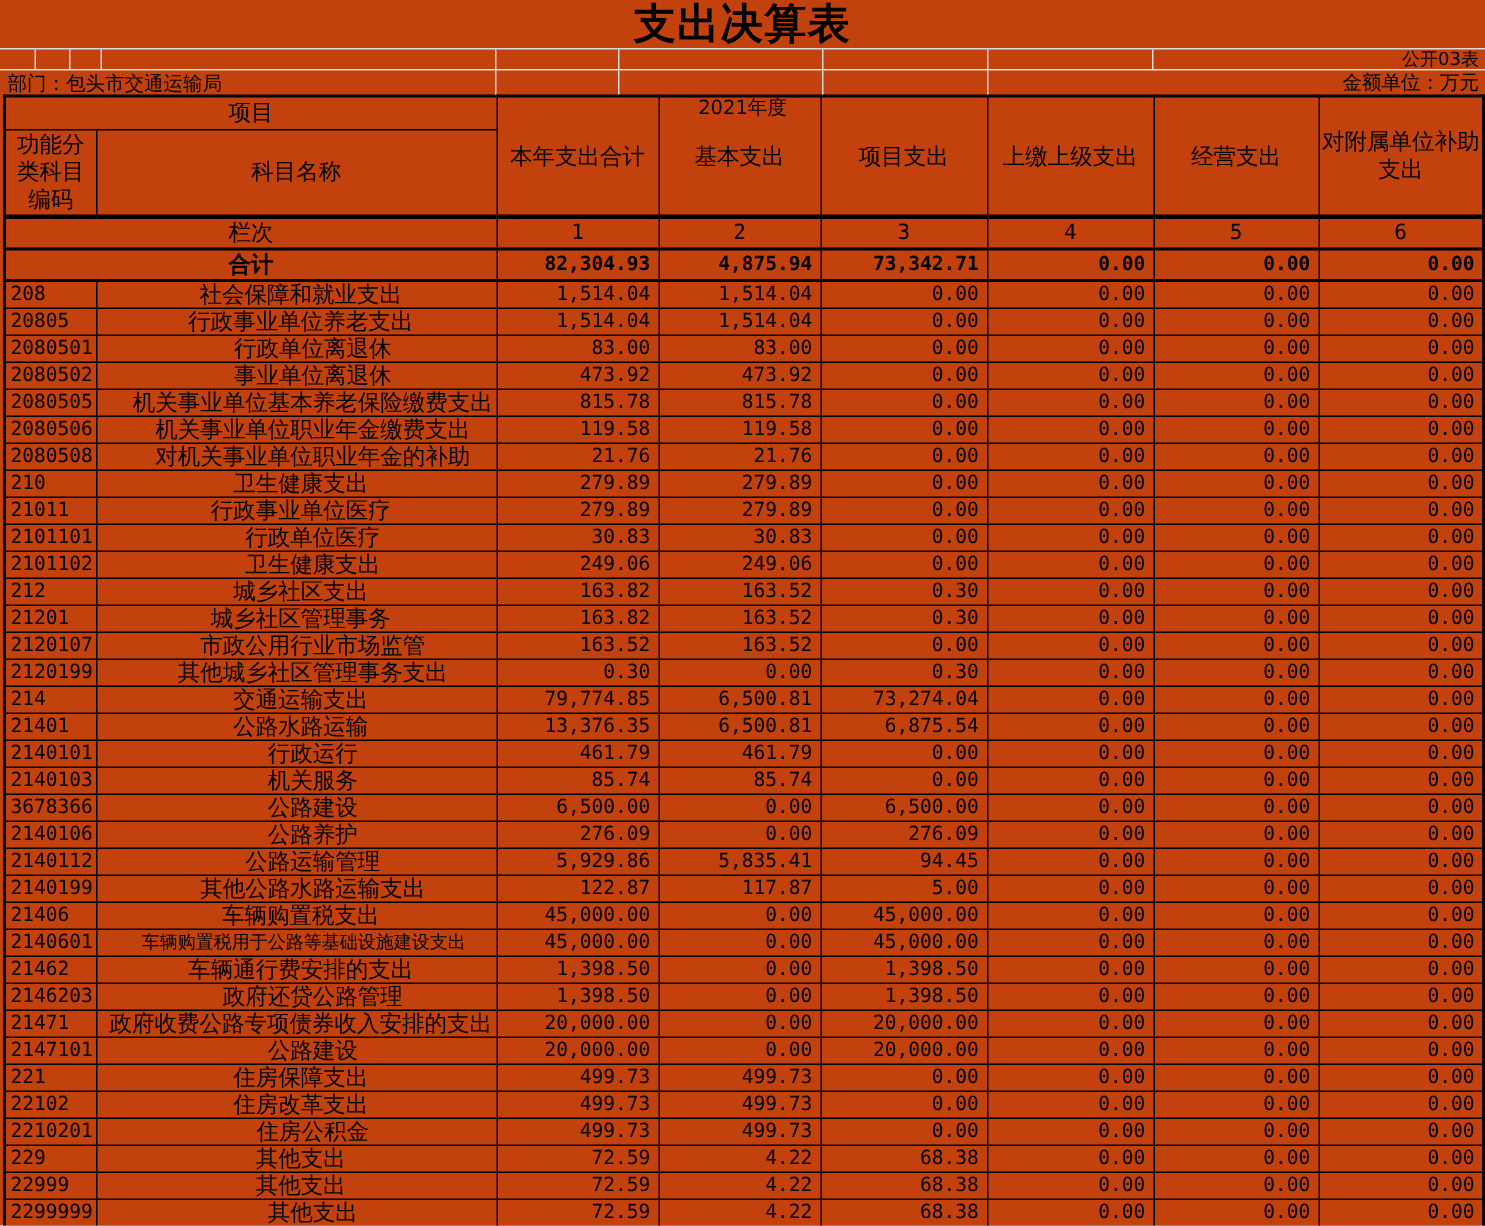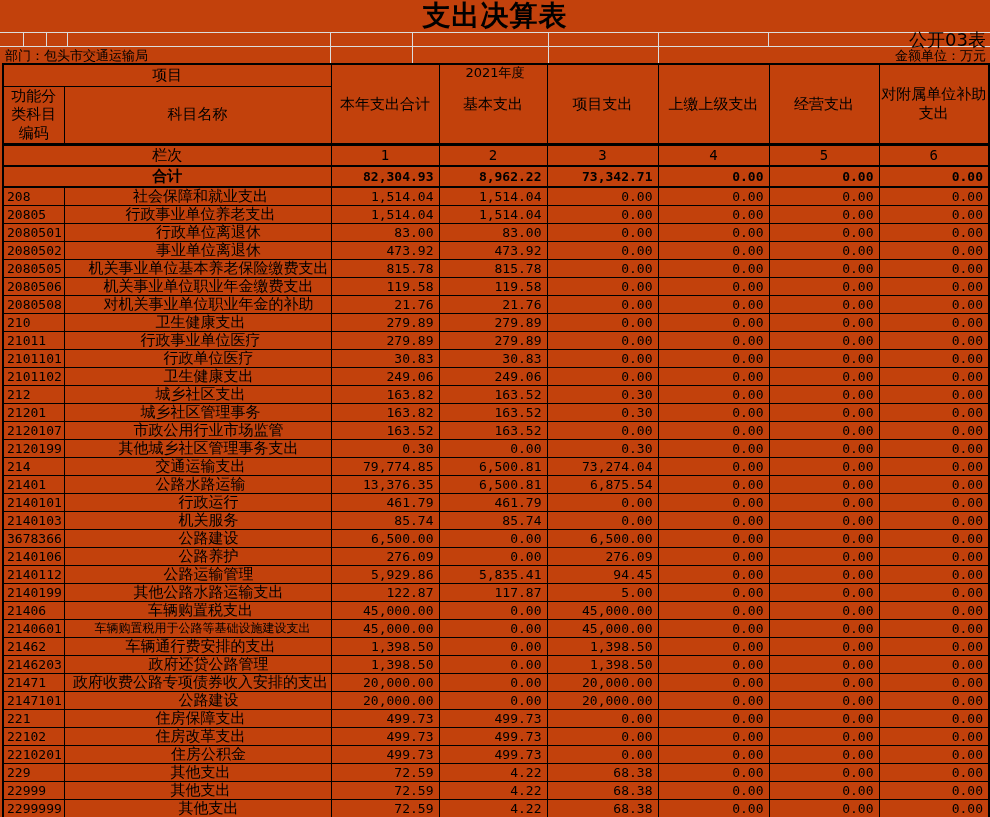--- a/index.html
+++ b/index.html
@@ -12,21 +12,21 @@
   .page { position:relative; width:990px; height:817px; background:#c2410c; }
 
   
   .title-row {
     height:33px; line-height:32px; text-align:center;
     font-size:28px; font-weight:bold; letter-spacing:1px;
     border-bottom:1px solid #dcdcdc;
   }
   .info-row-1 {
     position:relative; height:14px; line-height:13px;
-    font-size:18px; text-align:right; padding-right:4px;
+    font-size:12px; text-align:right; padding-right:4px;
     border-bottom:1px solid #dcdcdc;
   }
   .info-row-2 { position:relative; height:16px; font-size:13px; line-height:15px; }
   .info-row-2 .left   { position:absolute; left:5px;  top:1px;font-family:Liberation Serif, serif; }
   .info-row-2 .center { position:absolute; left:0; right:0; top:1px; text-align:center;margin-top:17px; }
   .info-row-2 .right  { position:absolute; right:4px; top:1px; }
   .gv { position:absolute; top:0; bottom:0; width:1px; background:#dcdcdc; }
 
   
   table.main {
@@ -121,21 +121,21 @@
         <td>1</td>
         <td>2</td>
         <td>3</td>
         <td>4</td>
         <td>5</td>
         <td>6</td>
       </tr>
       <tr class="total">
         <td colspan="2" class="rowlabel">合计</td>
         <td class="num">82,304.93</td>
-        <td class="num">8,962.22</td>
+        <td class="num">4,875.94</td>
         <td class="num">73,342.71</td>
         <td class="num">0.00</td>
         <td class="num">0.00</td>
         <td class="num">0.00</td>
       </tr>
     </thead>
     <tbody class="rows">
         <tr>
           <td class="code">208</td>
           <td class="name">社会保障和就业支出</td>

